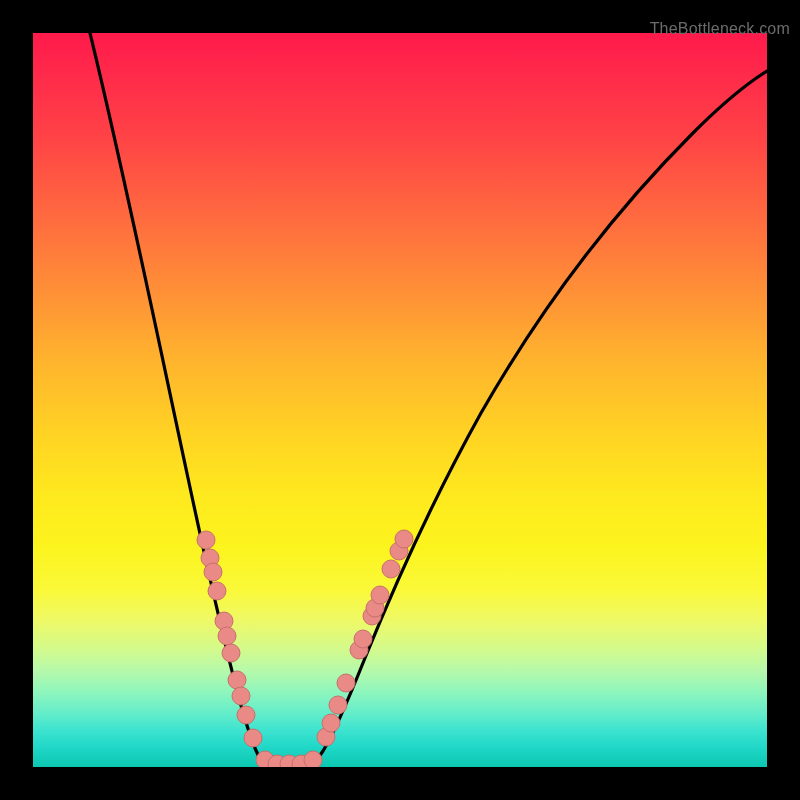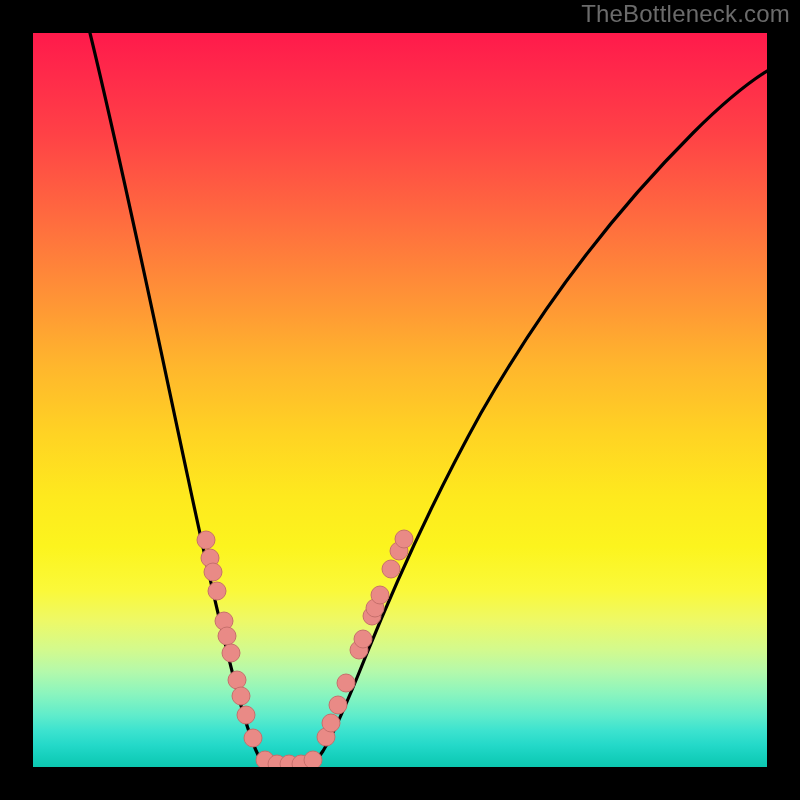--- a/index.html
+++ b/index.html
@@ -48,24 +48,24 @@
       #8bf5be 90%,
       #5feccb 93%,
       #3de3cf 95%,
       #24d9c9 97%,
       #16d0bd 98.5%,
       #0cc7b0 100%
     );
   }
   .watermark {
     position: absolute;
-    top: 0;
+    top: 20px;
     right: 10px;
     color: #6b6b6b;
-    font-size: 24px;
+    font-size: 16px;
     font-weight: 500;
     letter-spacing: 0.2px;
     user-select: none;
   }
   svg.curve {
     position: absolute;
     inset: 0;
     width: 734px;
     height: 734px;
   }

